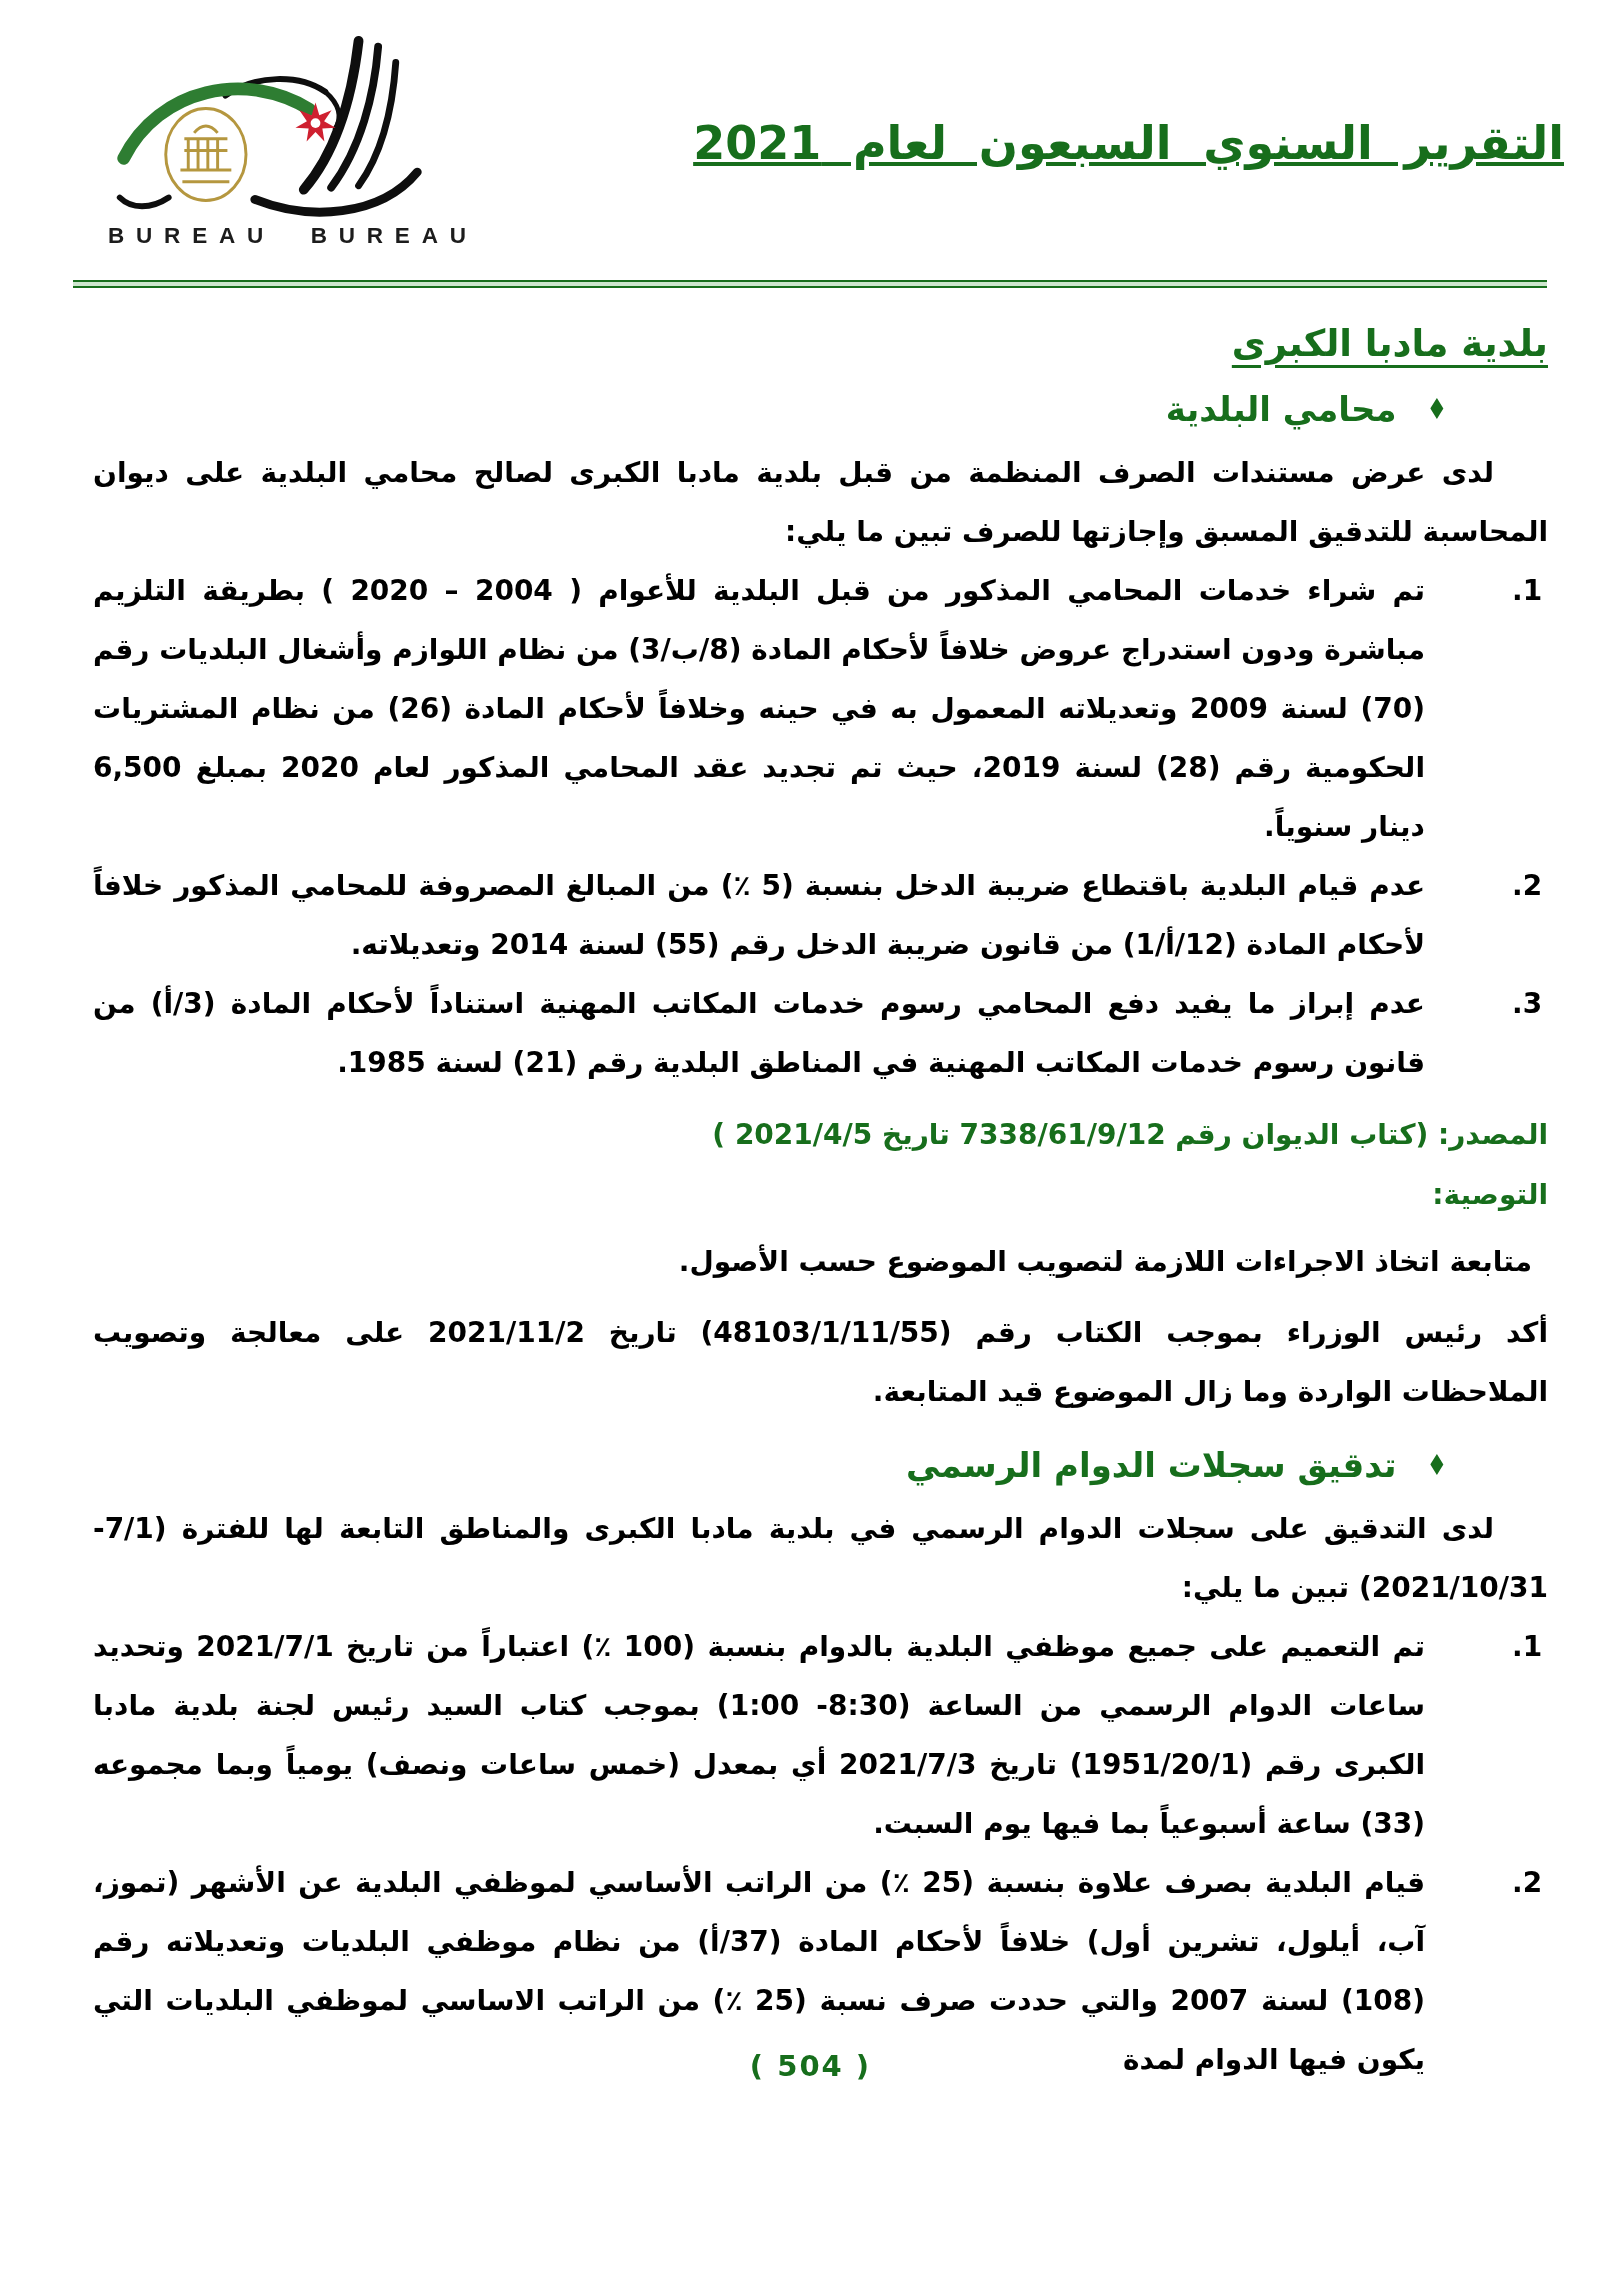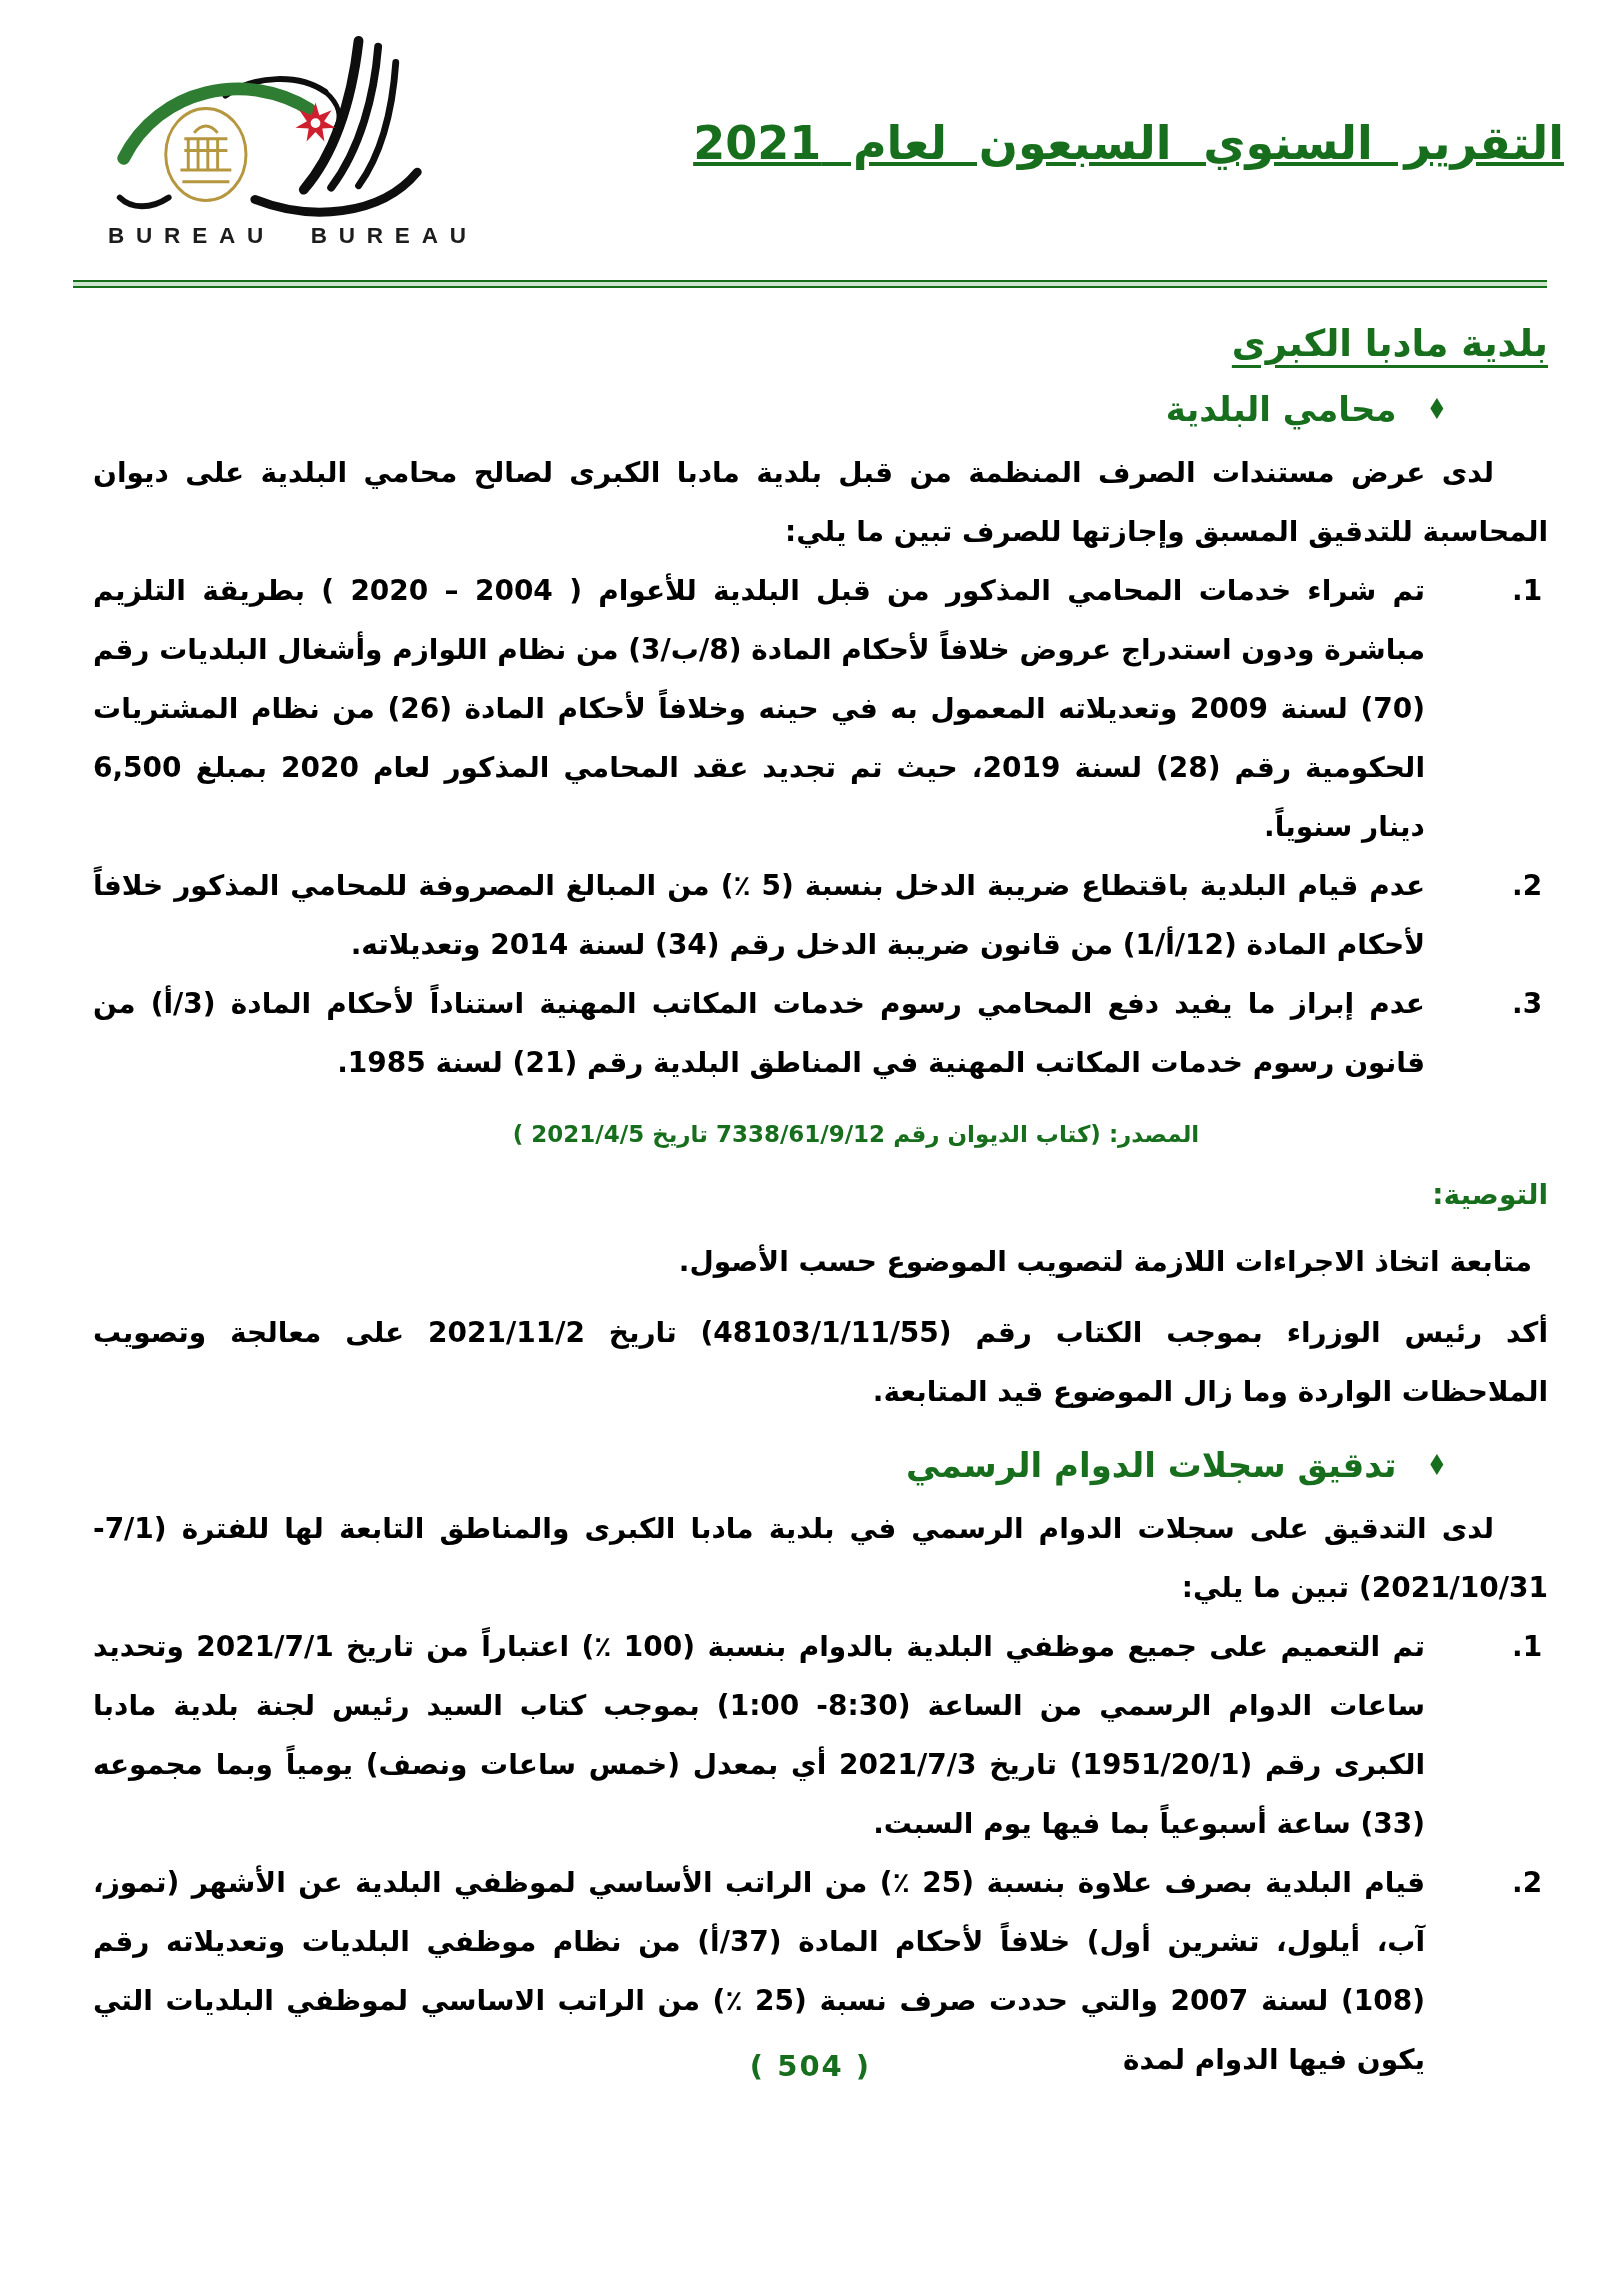--- a/index.html
+++ b/index.html
@@ -38,22 +38,22 @@
   .sec-heading{
     margin-top:13.7px;padding-right:98px;display:flex;align-items:center;gap:27.4px;
     color:var(--green);font-size:34px;line-height:55px;text-align:right;
   }
   .diamond{font-size:29px;line-height:1;transform:scaleX(.8);}
   .para{margin:5.9px 0 0;text-indent:54px;}
   .list{margin:0;}
   .list-item{position:relative;padding-right:123px;}
   .list-item .num{position:absolute;right:5.9px;top:0;}
   .source{
-    margin-top:15.7px;color:var(--green);font-size:23px;line-height:53px;
-    text-align:center;padding-left:71px;white-space:nowrap;
+    margin-top:15.7px;color:var(--green);font-size:28px;line-height:53px;
+    text-align:right;padding-left:71px;white-space:nowrap;
   }
   .label-green{color:var(--green);font-size:28px;line-height:51px;text-align:right;margin-top:7.8px;}
   .rec{margin:16px;line-height:51px;}
   .action-para{margin:3.9px 0 0;}
   .footer-page-number{
     position:absolute;top:2049px;left:0;width:100%;text-align:center;direction:rtl;
     color:var(--green);font-size:29px;font-weight:bold;letter-spacing:2px;
   }
 </style>
 </head>
@@ -105,21 +105,21 @@
 
   <p class="para">لدى عرض مستندات الصرف المنظمة من قبل بلدية مادبا الكبرى لصالح محامي البلدية على ديوان المحاسبة للتدقيق المسبق وإجازتها للصرف تبين ما يلي:</p>
 
   <div class="list">
     <div class="list-item">
       <span class="num">1.</span>
       <span>تم شراء خدمات المحامي المذكور من قبل البلدية للأعوام ( 2004 – 2020 ) بطريقة التلزيم مباشرة ودون استدراج عروض خلافاً لأحكام المادة (8/ب/3) من نظام اللوازم وأشغال البلديات رقم (70) لسنة 2009 وتعديلاته المعمول به في حينه وخلافاً لأحكام المادة (26) من نظام المشتريات الحكومية رقم (28) لسنة 2019، حيث تم تجديد عقد المحامي المذكور لعام 2020 بمبلغ 6,500 دينار سنوياً.</span>
     </div>
     <div class="list-item">
       <span class="num">2.</span>
-      <span>عدم قيام البلدية باقتطاع ضريبة الدخل بنسبة (5 ٪) من المبالغ المصروفة للمحامي المذكور خلافاً لأحكام المادة (12/أ/1) من قانون ضريبة الدخل رقم (34) لسنة 2014 وتعديلاته.</span>
+      <span>عدم قيام البلدية باقتطاع ضريبة الدخل بنسبة (5 ٪) من المبالغ المصروفة للمحامي المذكور خلافاً لأحكام المادة (12/أ/1) من قانون ضريبة الدخل رقم (55) لسنة 2014 وتعديلاته.</span>
     </div>
     <div class="list-item">
       <span class="num">3.</span>
       <span>عدم إبراز ما يفيد دفع المحامي رسوم خدمات المكاتب المهنية استناداً لأحكام المادة (3/أ) من قانون رسوم خدمات المكاتب المهنية في المناطق البلدية رقم (21) لسنة 1985.</span>
     </div>
   </div>
 
   <div class="source">المصدر: (كتاب الديوان رقم 7338/61/9/12 تاريخ 2021/4/5 )</div>
 
   <div class="label-green">التوصية:</div>

